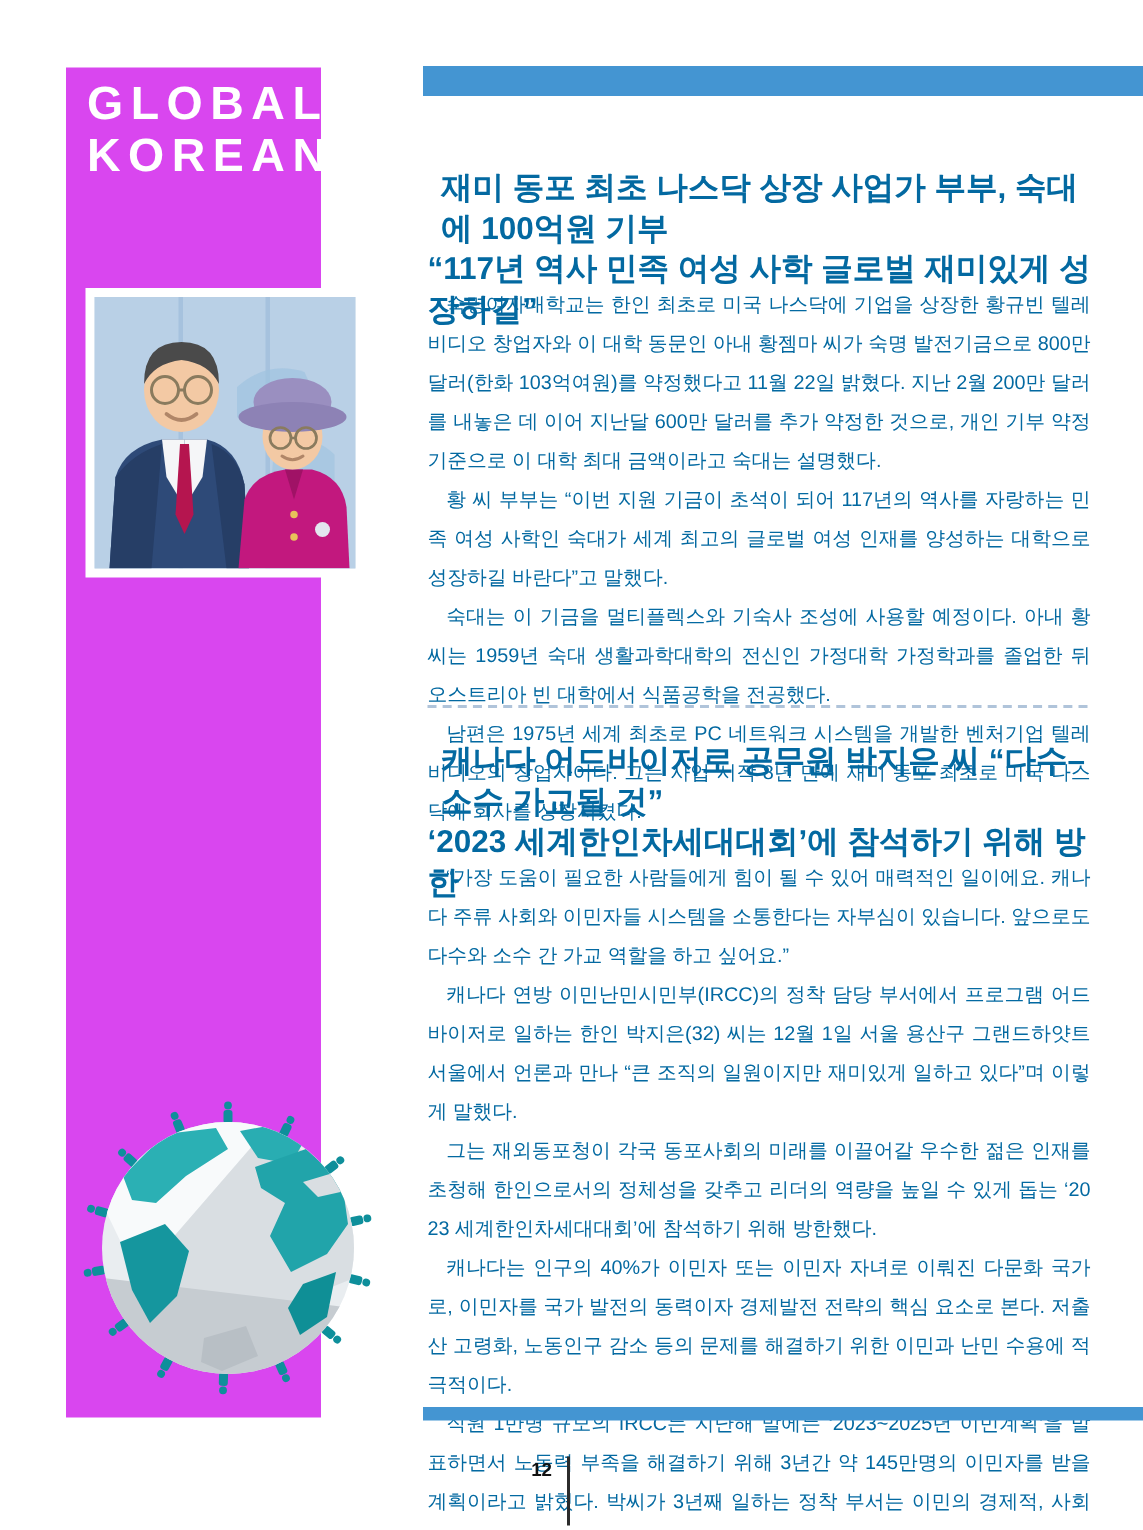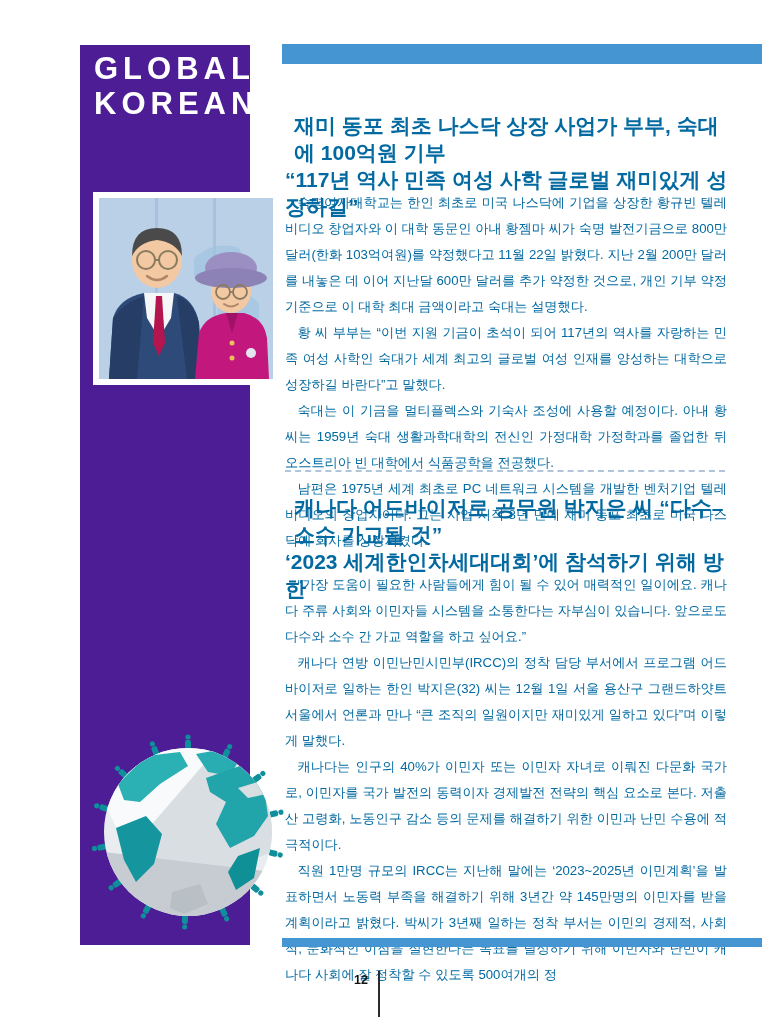--- a/index.html
+++ b/index.html
@@ -1,21 +1,21 @@
 <!DOCTYPE html>
 <html><head>
 <meta charset="utf-8">
 <style>
   html,body{margin:0;padding:0;background:#fff;}
   .page{
     position:relative;width:762px;height:1020px;background:#ffffff;overflow:hidden;
     font-family:"Liberation Sans","DejaVu Sans",sans-serif;
   }
   
-  .sidebar{position:absolute;left:44px;top:45px;width:170px;height:900px;background:#4c1d95;margin-left:36px;}
+  .sidebar{position:absolute;left:44px;top:45px;width:170px;height:900px;background:#d946ef;}
   .sidebar-title{
     position:absolute;left:14px;top:6px;color:#ffffff;font-weight:bold;
     font-size:31px;line-height:35px;letter-spacing:5px;white-space:nowrap;
   }
   .photo-bubble{position:absolute;left:13px;top:147px;width:186px;height:193px;background:#ffffff;}
   .photo-bubble .photo{position:absolute;left:6px;top:6px;right:6px;bottom:6px;overflow:hidden;background:#b9d0e6;}
   .bubble-tail{
     position:absolute;left:176px;top:339px;width:23px;height:17px;background:#ffffff;
     clip-path:polygon(0 0,100% 0,72% 100%);
   }
@@ -195,20 +195,21 @@
     <div class="dashed-divider"></div>
 
     <section>
       <h2 class="headline headline-2">
         <span class="hl-line hl-indent">캐나다 어드바이저로 공무원 박지은 씨 “다수–소수 가교될 것”</span>
         <span class="hl-line">‘2023 세계한인차세대대회’에 참석하기 위해 방한</span>
       </h2>
       <div class="article-body body-2">
         <p>“가장 도움이 필요한 사람들에게 힘이 될 수 있어 매력적인 일이에요. 캐나다 주류 사회와 이민자들 시스템을 소통한다는 자부심이 있습니다. 앞으로도 다수와 소수 간 가교 역할을 하고 싶어요.”</p>
         <p>캐나다 연방 이민난민시민부(IRCC)의 정착 담당 부서에서 프로그램 어드바이저로 일하는 한인 박지은(32) 씨는 12월 1일 서울 용산구 그랜드하얏트서울에서 언론과 만나 “큰 조직의 일원이지만 재미있게 일하고 있다”며 이렇게 말했다.</p>
+        <p>그는 재외동포청이 각국 동포사회의 미래를 이끌어갈 우수한 젊은 인재를 초청해 한인으로서의 정체성을 갖추고 리더의 역량을 높일 수 있게 돕는 ‘2023 세계한인차세대대회’에 참석하기 위해 방한했다.</p>
         <p>캐나다는 인구의 40%가 이민자 또는 이민자 자녀로 이뤄진 다문화 국가로, 이민자를 국가 발전의 동력이자 경제발전 전략의 핵심 요소로 본다. 저출산 고령화, 노동인구 감소 등의 문제를 해결하기 위한 이민과 난민 수용에 적극적이다.</p>
         <p>직원 1만명 규모의 IRCC는 지난해 말에는 ‘2023~2025년 이민계획’을 발표하면서 노동력 부족을 해결하기 위해 3년간 약 145만명의 이민자를 받을 계획이라고 밝혔다. 박씨가 3년째 일하는 정착 부서는 이민의 경제적, 사회적, 문화적인 이점을 실현한다는 목표를 달성하기 위해 이민자와 난민이 캐나다 사회에 잘 정착할 수 있도록 500여개의 정</p>
       </div>
     </section>
 
     <div class="bottom-bar"></div>
   </main>
 
   <footer>
     <span class="footer-pagenum">12</span>

